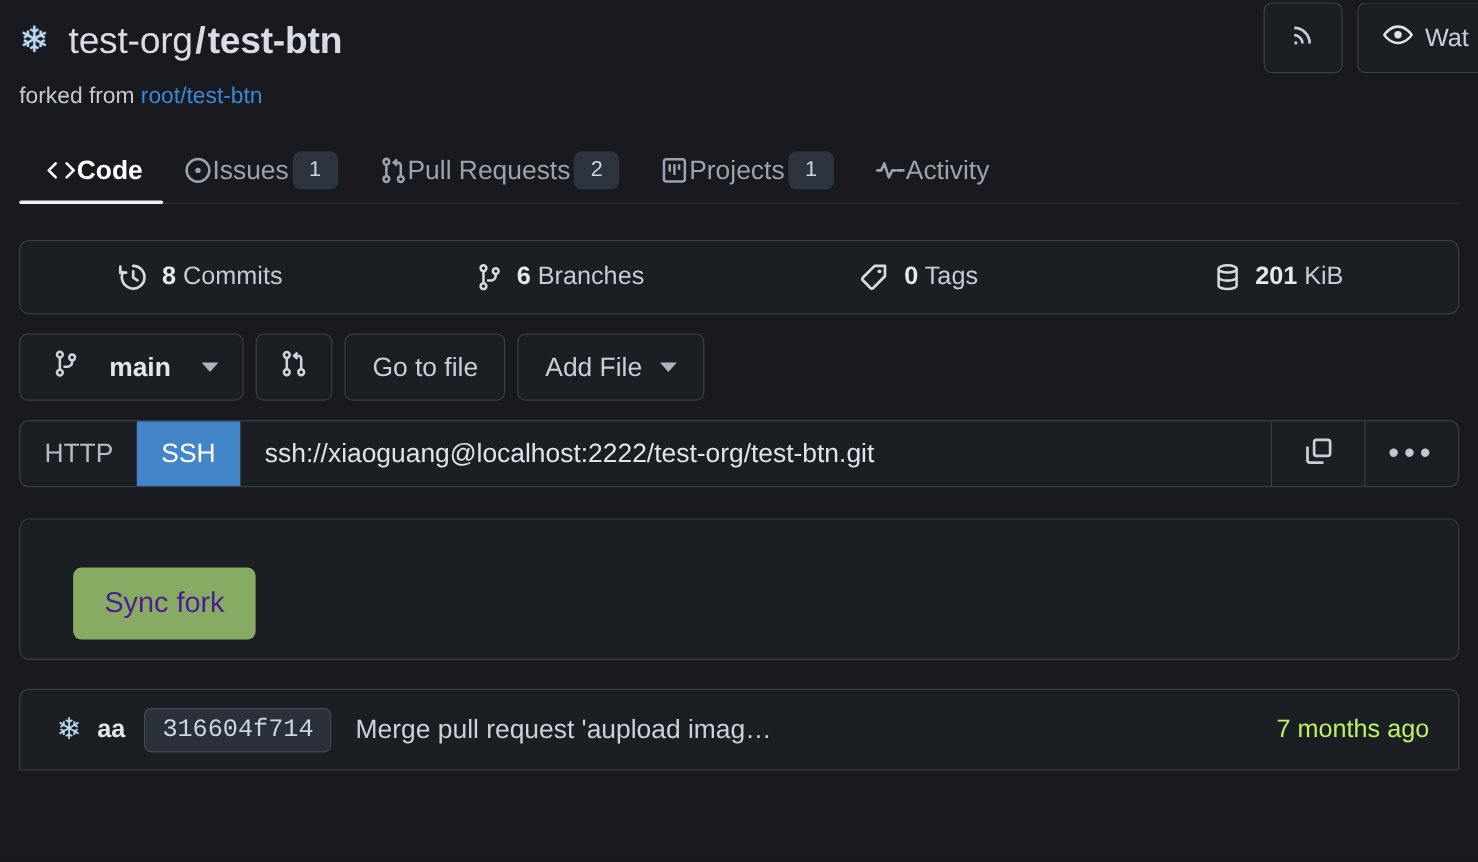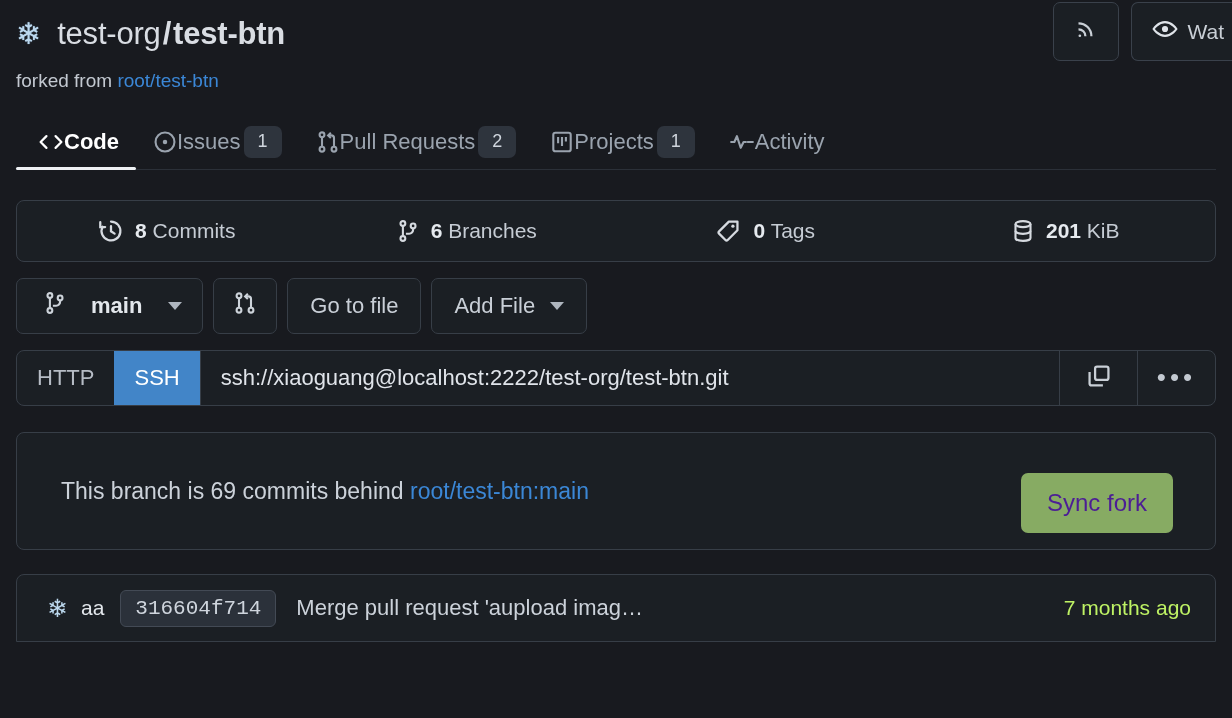--- a/index.html
+++ b/index.html
@@ -152,21 +152,21 @@
   }
 
   
   .commit {
     display: flex; align-items: center;
     height: 68px; margin-top: 24px; padding: 0 24px 0 30px;
     border-radius: 8px 8px 0 0;
     overflow: hidden;
   }
   .commit .snow { font-size: 25px; color: #bcd8ee; margin-right: 13px; }
-  .commit .author { font-size: 21px; font-weight: 400; color: #e3e7ec; margin-right: 16px; }
+  .commit .author { font-size: 21px; font-weight: 700; color: #e3e7ec; margin-right: 16px; }
   .sha {
     font-family: "Liberation Mono", monospace;
     font-size: 21px; color: #cfd5dd;
     background: #2b313a; border: 1px solid #434a55; border-radius: 6px;
     padding: 6px 14px;
   }
   .commit-msg {
     flex: 1; font-size: 22px; color: #ccd2da;
     margin-left: 20px; white-space: nowrap; overflow: hidden;
   }
@@ -374,24 +374,20 @@
           <path d="M10.4 13.8H3.4a1.2 1.2 0 01-1.2-1.2V5.6"></path>
         </svg>
       </span>
     </div>
     <div class="clone-act">
       <span class="dots">•••</span>
     </div>
   </div>
 
   <div class="panel sync">
-    <div class="sync-msg">
-      <span>This branch is 69 commits behind</span>
-      <a>root/test-btn:main</a>
-    </div>
     <button class="sync-btn">Sync fork</button>
   </div>
 
   <div class="panel commit">
     <span class="snow">❄</span>
     <span class="author">aa</span>
     <span class="sha">316604f714</span>
     <span class="commit-msg">Merge pull request 'aupload imag…</span>
     <span class="commit-time">7 months ago</span>
   </div>

